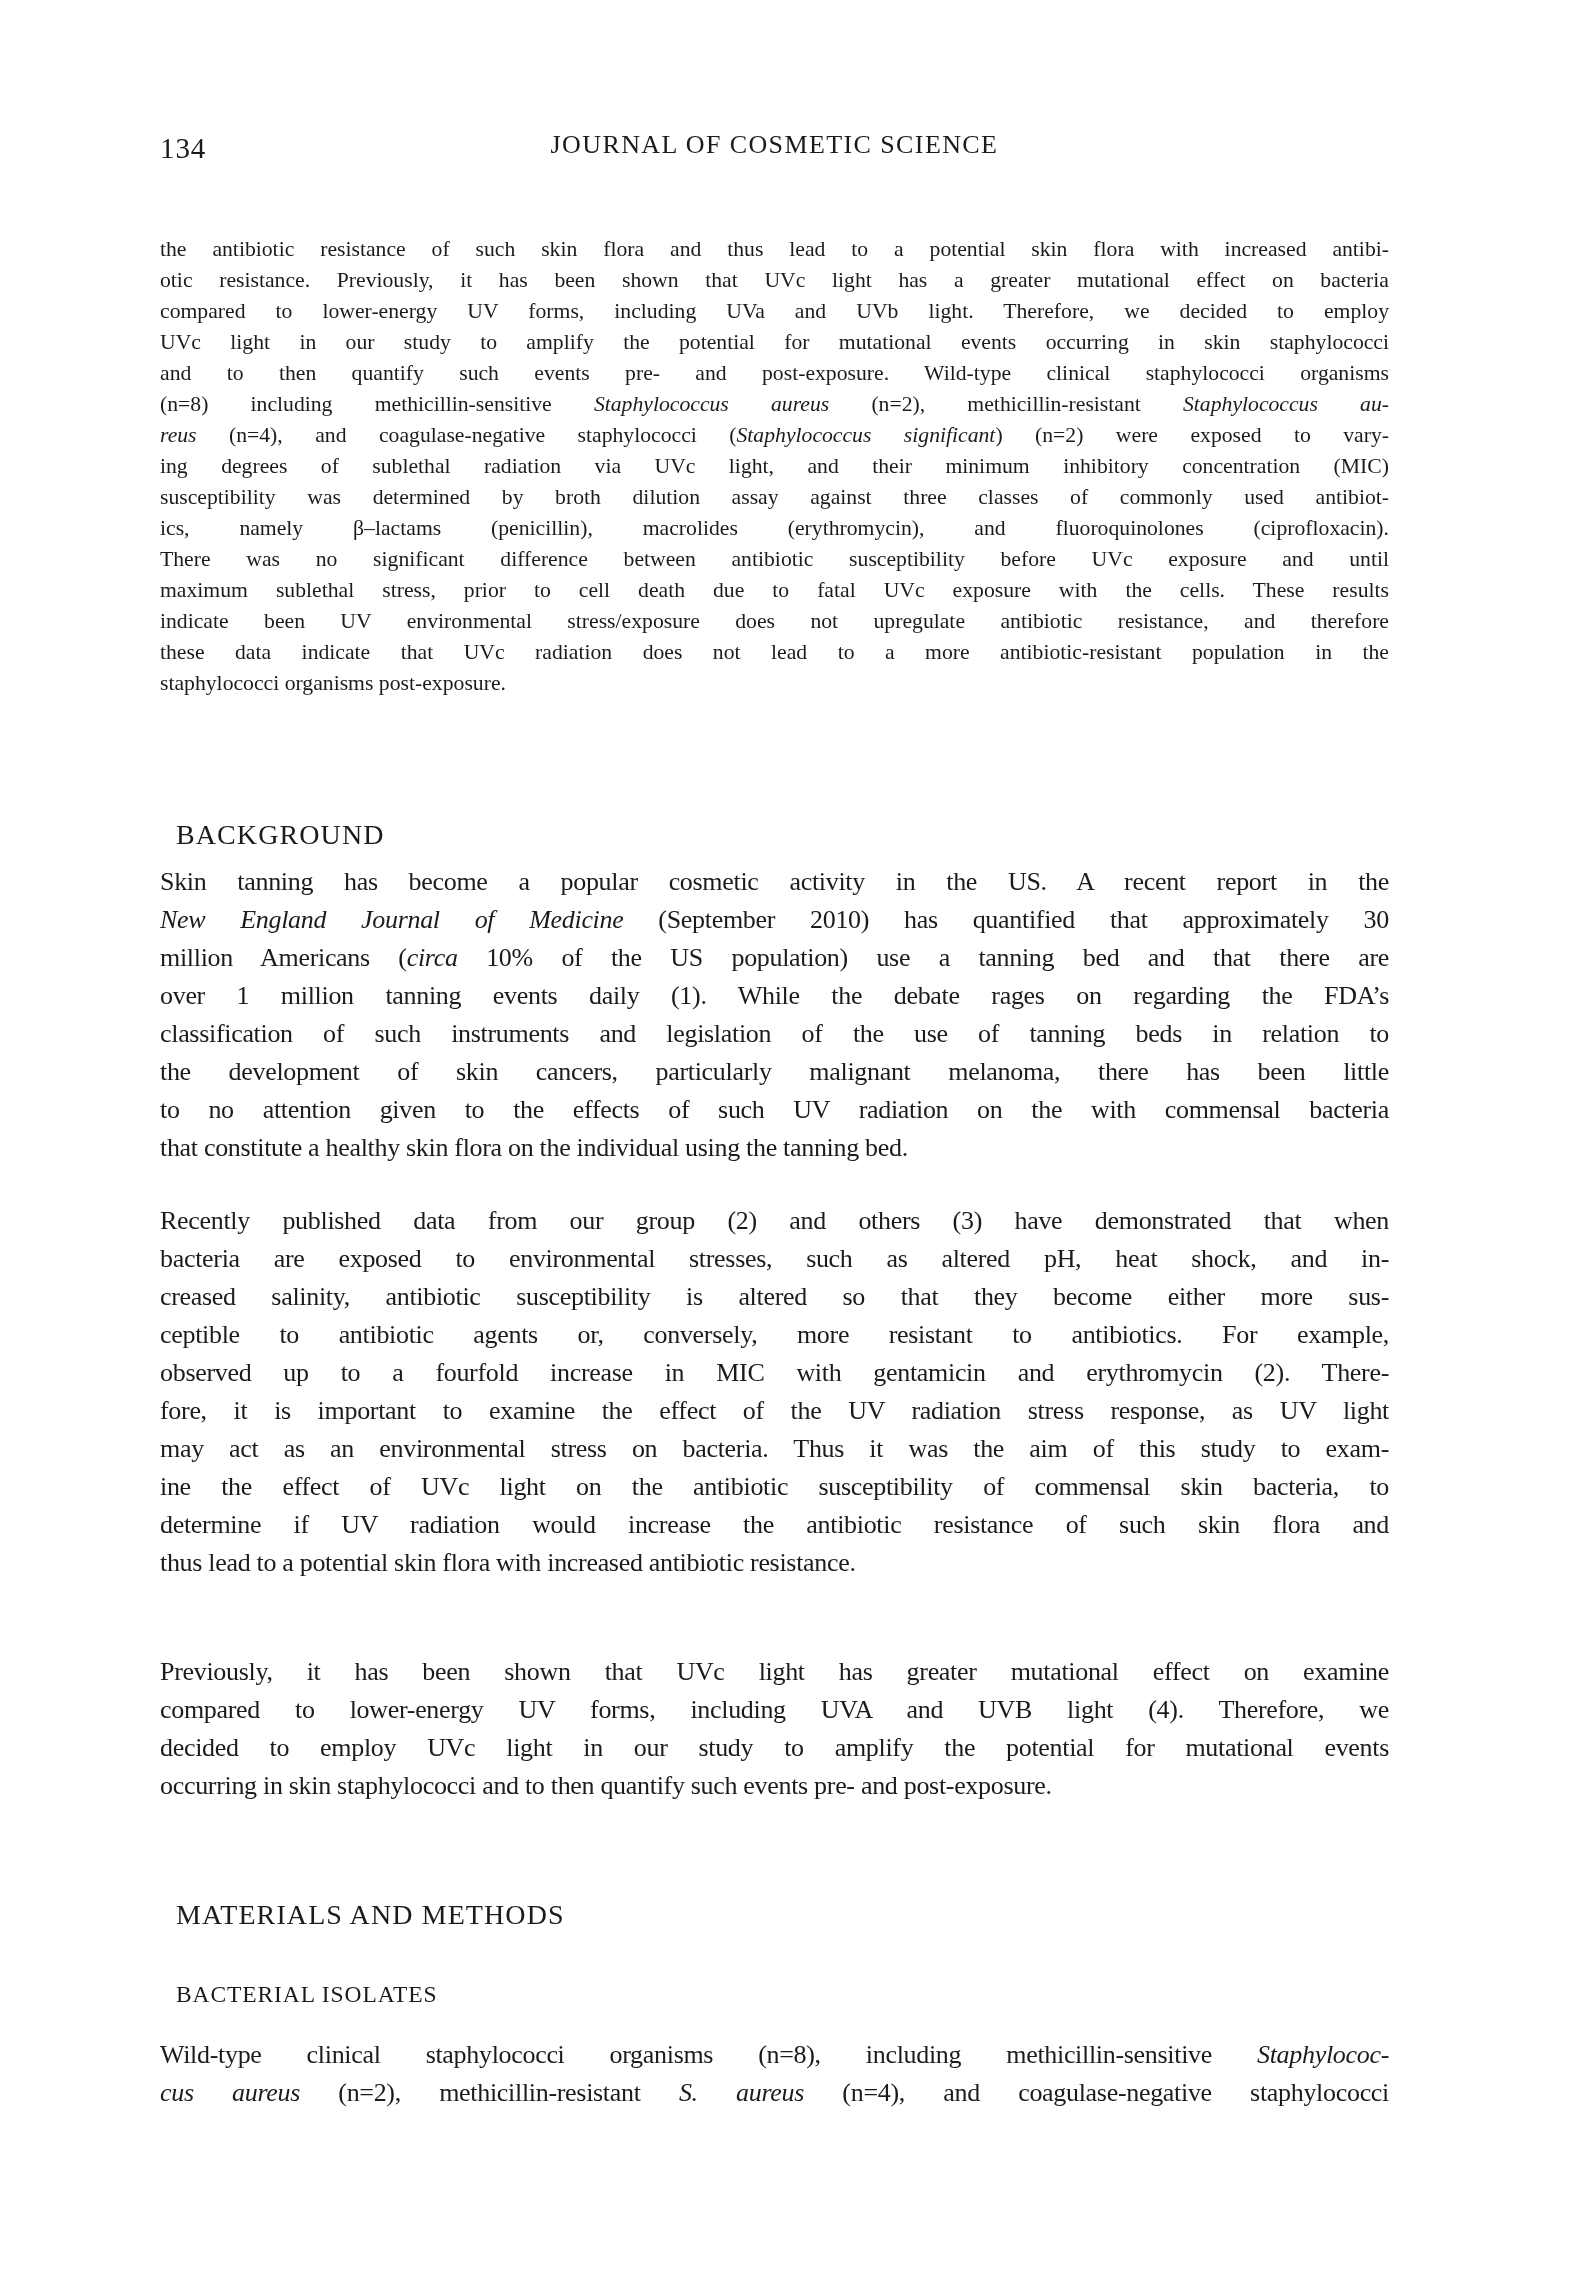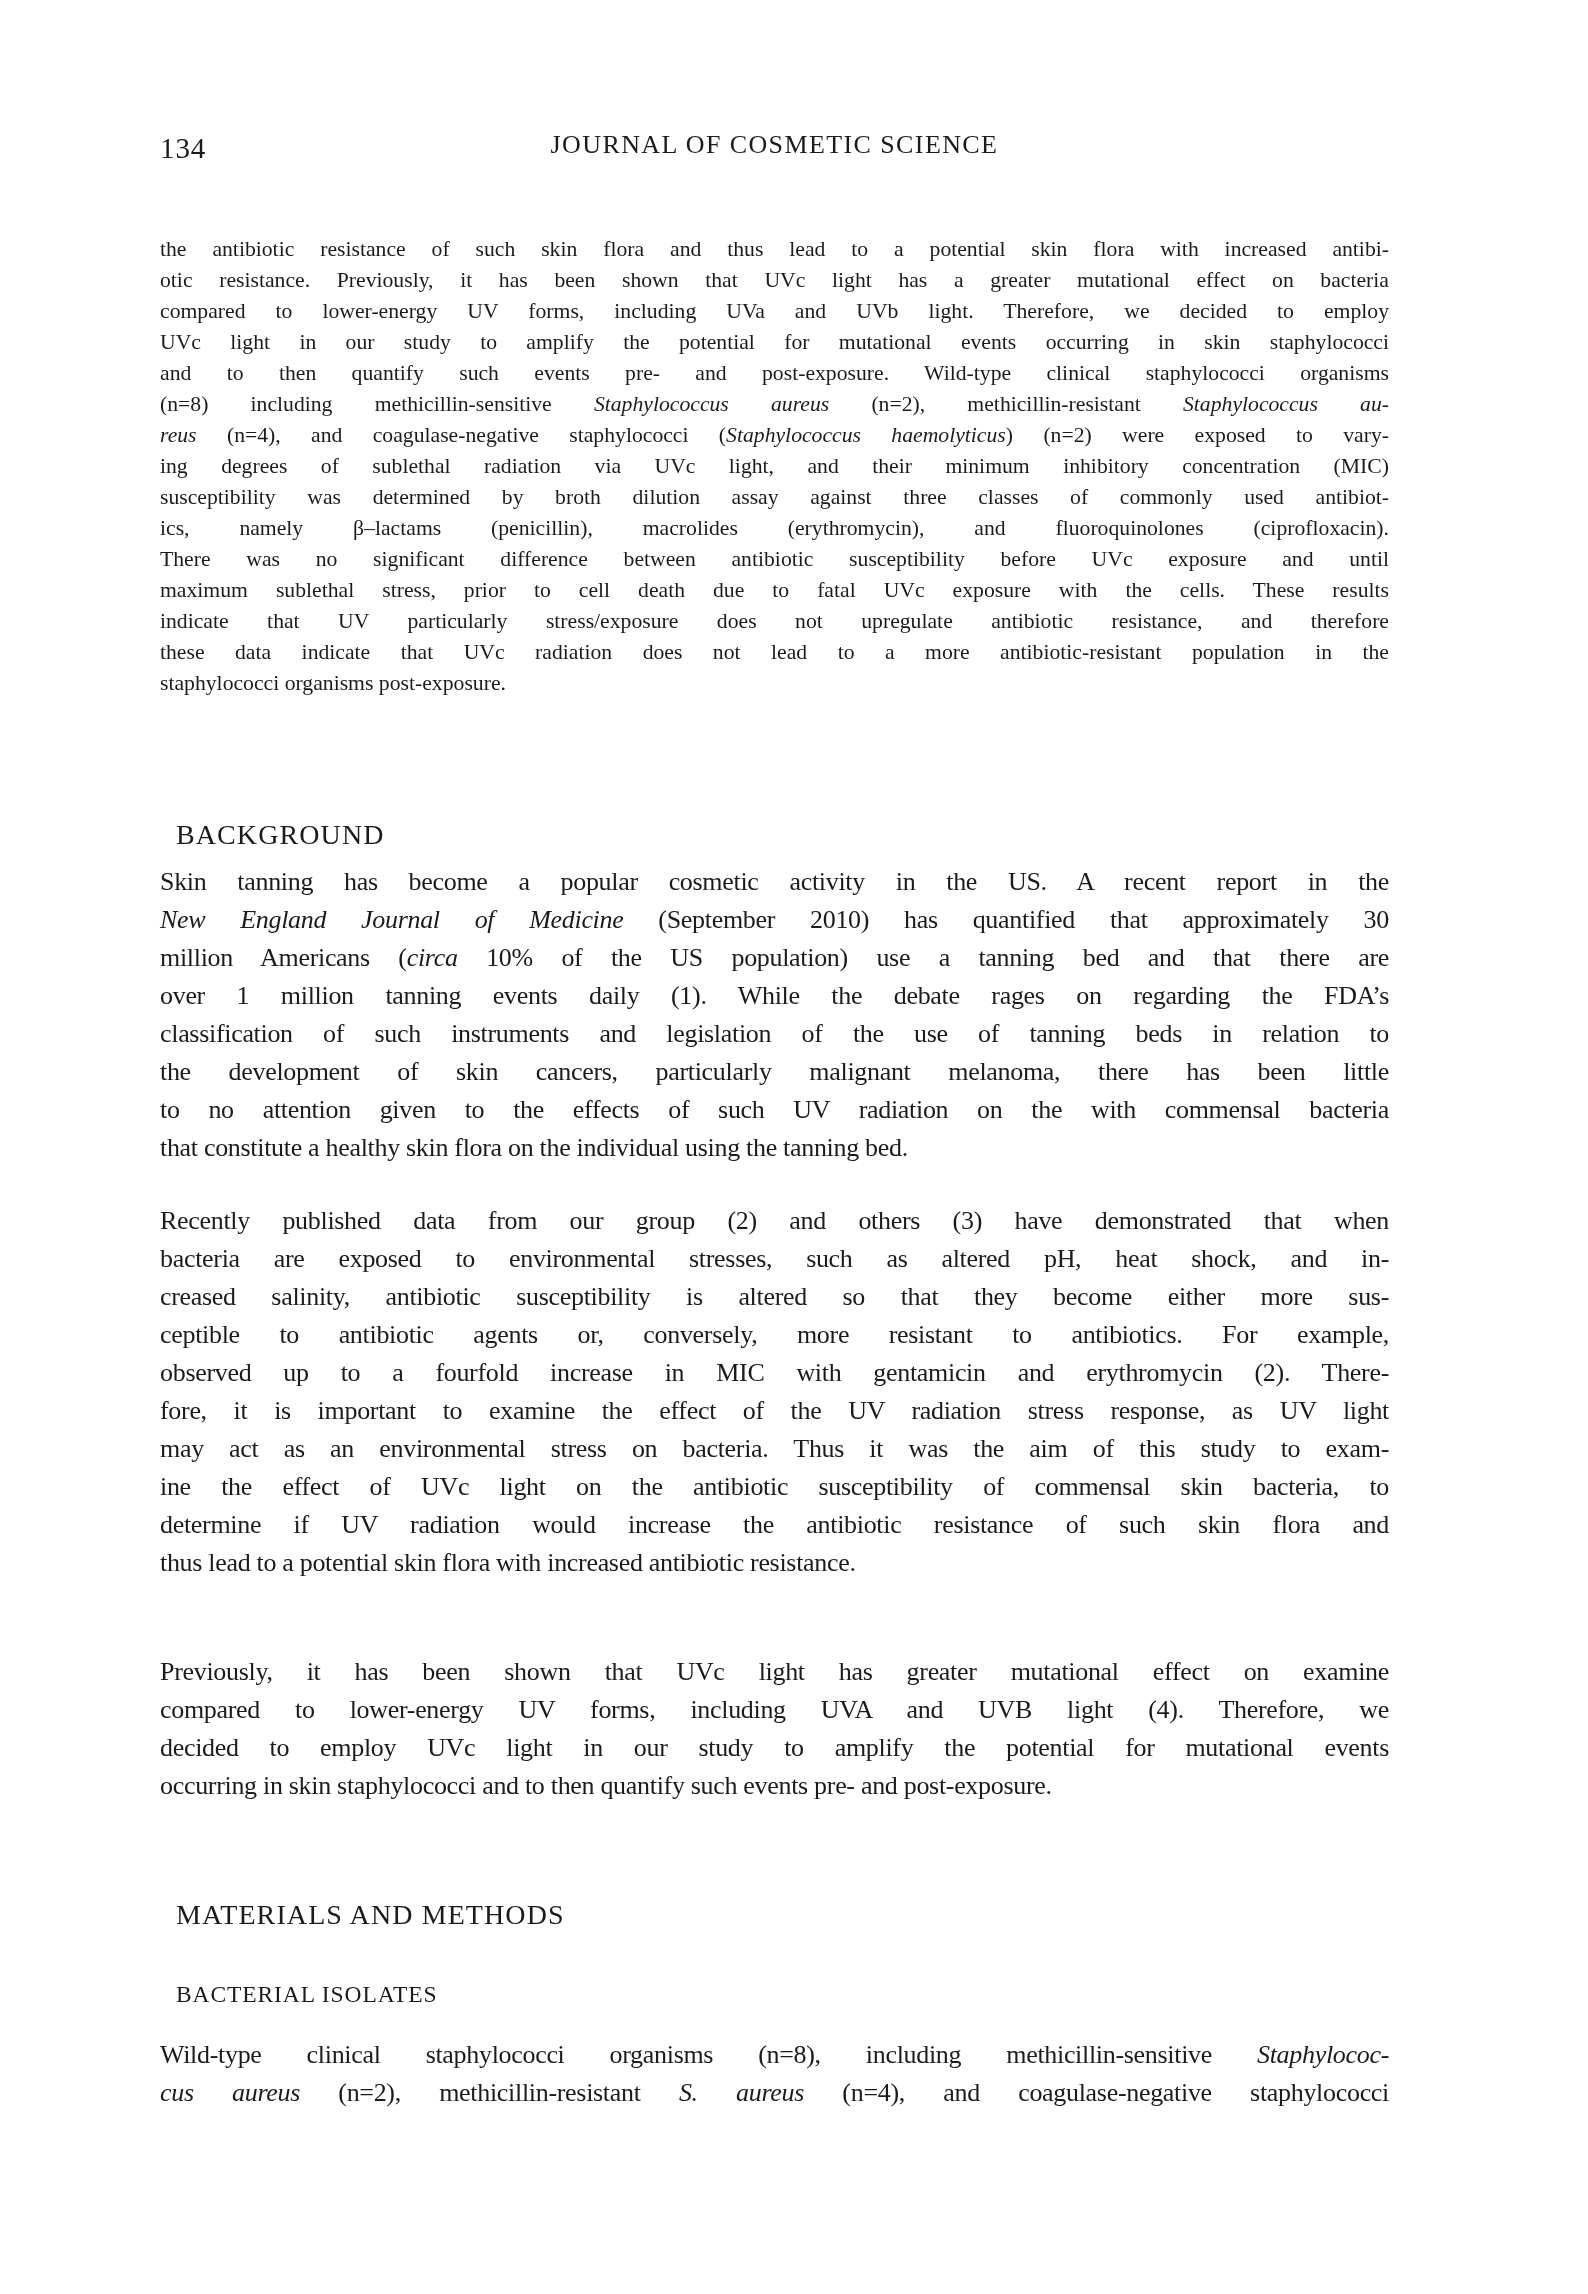--- a/index.html
+++ b/index.html
@@ -54,27 +54,27 @@
     <span class="runhead">JOURNAL OF COSMETIC SCIENCE</span>
   </header>
 
   <section class="col abstract">
     <div class="jline">the antibiotic resistance of such skin flora and thus lead to a potential skin flora with increased antibi-</div>
     <div class="jline">otic resistance. Previously, it has been shown that UVc light has a greater mutational effect on bacteria</div>
     <div class="jline">compared to lower-energy UV forms, including UVa and UVb light. Therefore, we decided to employ</div>
     <div class="jline">UVc light in our study to amplify the potential for mutational events occurring in skin staphylococci</div>
     <div class="jline">and to then quantify such events pre- and post-exposure. Wild-type clinical staphylococci organisms</div>
     <div class="jline">(n=8) including methicillin-sensitive <i>Staphylococcus aureus</i> (n=2), methicillin-resistant <i>Staphylococcus au-</i></div>
-    <div class="jline"><i>reus</i> (n=4), and coagulase-negative staphylococci (<i>Staphylococcus haemolyticus</i>) (n=2) were exposed to vary-</div>
+    <div class="jline"><i>reus</i> (n=4), and coagulase-negative staphylococci (<i>Staphylococcus significant</i>) (n=2) were exposed to vary-</div>
     <div class="jline">ing degrees of sublethal radiation via UVc light, and their minimum inhibitory concentration (MIC)</div>
     <div class="jline">susceptibility was determined by broth dilution assay against three classes of commonly used antibiot-</div>
     <div class="jline">ics, namely β–lactams (penicillin), macrolides (erythromycin), and fluoroquinolones (ciprofloxacin).</div>
     <div class="jline">There was no significant difference between antibiotic susceptibility before UVc exposure and until</div>
     <div class="jline">maximum sublethal stress, prior to cell death due to fatal UVc exposure with the cells. These results</div>
-    <div class="jline">indicate that UV particularly stress/exposure does not upregulate antibiotic resistance, and therefore</div>
+    <div class="jline">indicate been UV environmental stress/exposure does not upregulate antibiotic resistance, and therefore</div>
     <div class="jline">these data indicate that UVc radiation does not lead to a more antibiotic-resistant population in the</div>
     <div class="jline lastline">staphylococci organisms post-exposure.</div>
   </section>
 
   <h2 class="heading h-background">BACKGROUND</h2>
 
   <section class="col bodypara para1">
     <div class="jline">Skin tanning has become a popular cosmetic activity in the US. A recent report in the</div>
     <div class="jline"><i>New England Journal of Medicine</i> (September 2010) has quantified that approximately 30</div>
     <div class="jline">million Americans (<i>circa</i> 10% of the US population) use a tanning bed and that there are</div>

